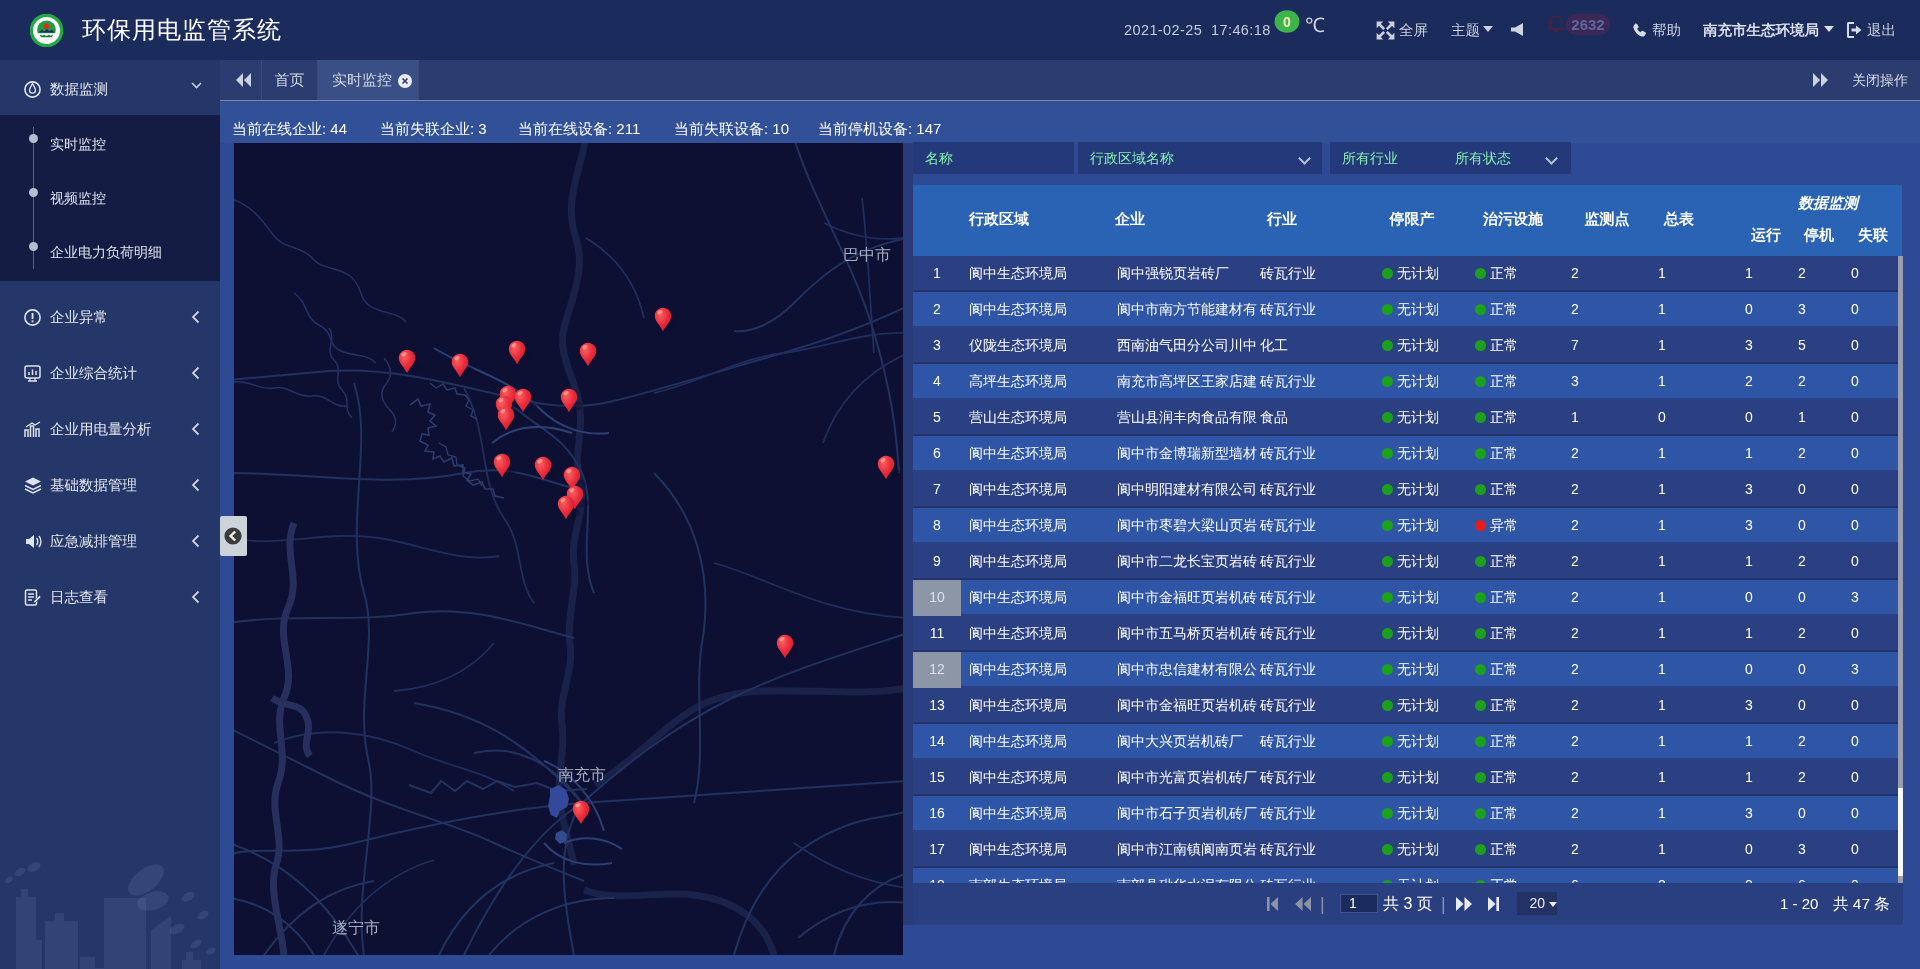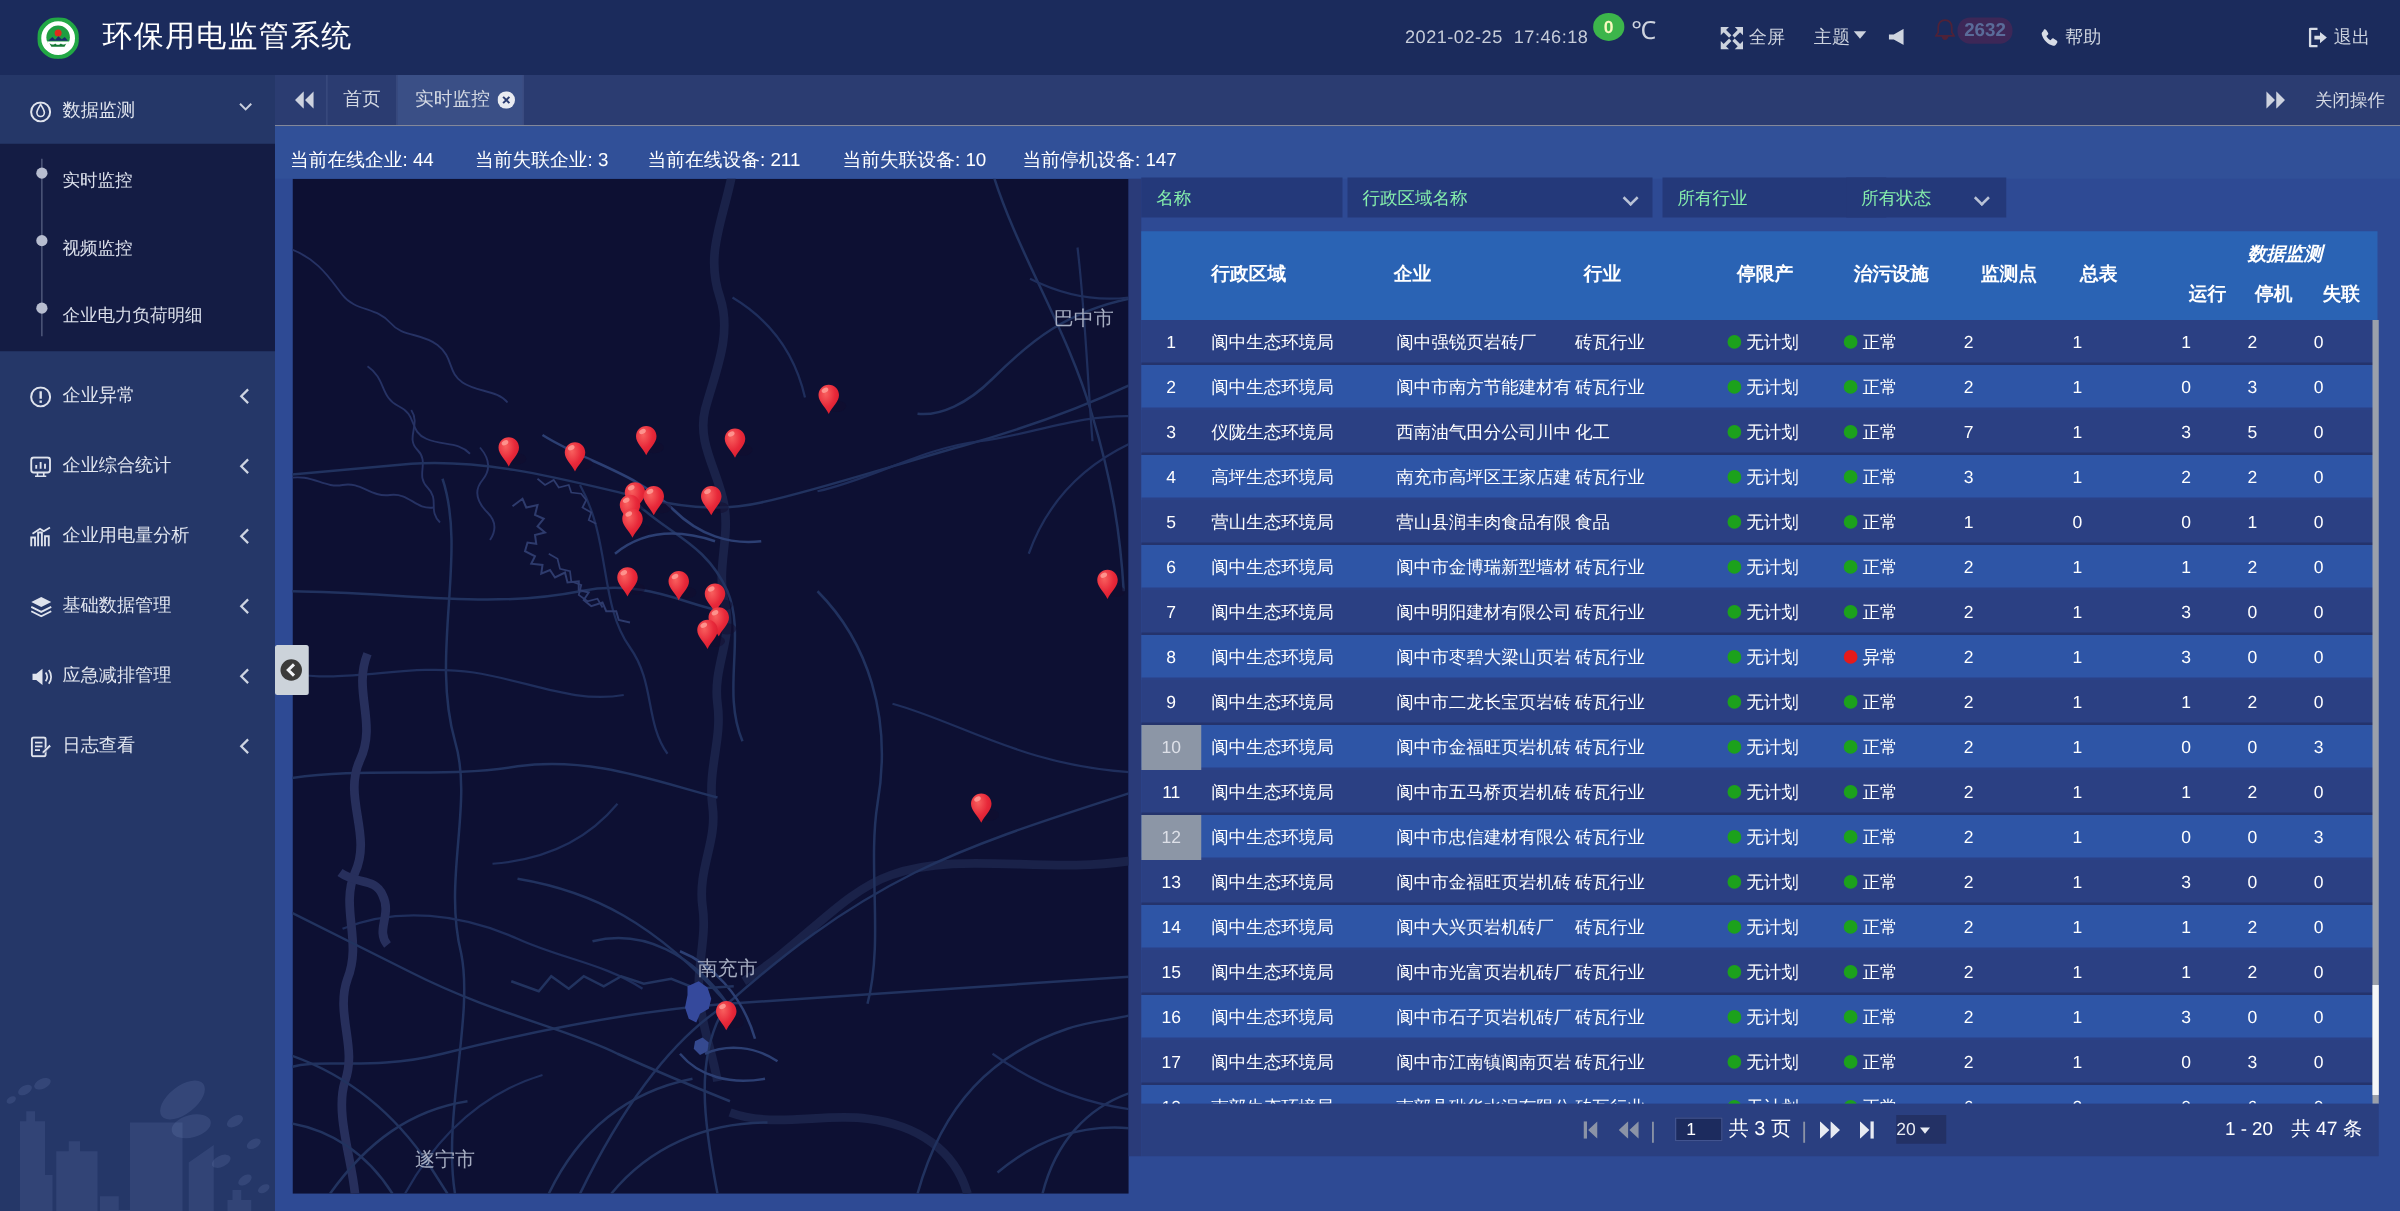--- a/index.html
+++ b/index.html
@@ -99,20 +99,21 @@
   <svg class="ab" style="left:1548px;top:15px" width="16" height="18" viewBox="0 0 16 18">
     <path d="M8,1 c3.4,0 5.4,2.6 5.4,5.6 v4.2 l1.8,2.8 H0.8 l1.8,-2.8 V6.6 C2.6,3.6 4.6,1 8,1 Z M6.2,15 a1.9,1.9 0 0 0 3.6,0 Z" fill="none" stroke="#4f2238" stroke-width="1.4"></path>
   </svg>
   <div class="ab" style="left:1566px;top:14px;width:44px;height:21px;border-radius:10px;background:rgba(160,30,72,.26)">
     <div style="text-align:center;line-height:21px;font-size:15px;font-weight:bold;color:#5a6b99">2632</div>
   </div>
   <svg class="ab" style="left:1632px;top:23px" width="15" height="15" viewBox="0 0 15 15">
     <path d="M3.2,0.6 c0.6,-0.4 1.4,-0.2 1.8,0.4 l1.4,2.2 c0.4,0.6 0.3,1.4 -0.3,1.8 l-1,0.8 c0.7,1.5 1.9,2.7 3.4,3.4 l0.8,-1 c0.4,-0.6 1.2,-0.7 1.8,-0.3 l2.2,1.4 c0.6,0.4 0.8,1.2 0.4,1.8 l-0.9,1.5 c-0.5,0.8 -1.4,1.2 -2.3,1 C6.1,12.5 2.5,8.9 1.4,4.4 1.2,3.5 1.6,2.6 2.4,2.1 Z" fill="#d7dce6"></path>
   </svg>
   <div class="hitem" style="left:1652px">帮助</div>
+  <div class="hitem" style="left:1703px;font-weight:bold;color:#d9dee8">南充市生态环境局<span style="display:inline-block;margin-left:5px;vertical-align:3px;width:0;height:0;border-left:5px solid transparent;border-right:5px solid transparent;border-top:6px solid #d9dee8"></span></div>
   <svg class="ab" style="left:1847px;top:22px" width="16" height="16" viewBox="0 0 16 16">
     <path d="M7,0 h-5.5 c-0.8,0 -1.5,0.7 -1.5,1.5 v13 c0,0.8 0.7,1.5 1.5,1.5 H7 v-2 H2 V2 h5 Z" fill="#d7dce6"></path>
     <path d="M9,3.5 L14.5,8 9,12.5 v-3 H4.5 v-3 H9 Z" fill="#d7dce6"></path>
   </svg>
   <div class="hitem" style="left:1867px">退出</div>
 </div>
 
 <div id="side">
   <div class="mi" style="top:1px">
     <svg class="ic" width="17" height="17" viewBox="0 0 17 17">
@@ -371,21 +372,21 @@
 <div id="clps">
   <svg class="ab" style="left:4px;top:11px" width="18" height="18" viewBox="0 0 18 18">
     <circle cx="9" cy="9" r="8.6" fill="#3b3b39"></circle>
     <path d="M11.2,4.5 L6.6,9 l4.6,4.5" fill="none" stroke="#f2f4f6" stroke-width="2.4"></path>
   </svg>
 </div>
 
 <div class="filter" style="left:913px;top:142px;width:161px"><span class="ph">名称</span></div>
 <div class="filter" style="left:1078px;top:142px;width:244px"><span class="ph">行政区域名称</span><i class="chev" style="left:222px"></i></div>
 <div class="filter" style="left:1330px;top:142px;width:179px"><span class="ph">所有行业</span><i class="chev" style="left:155px"></i></div>
-<div class="filter" style="left:1477px;top:142px;width:128px"><span class="ph">所有状态</span><i class="chev" style="left:104px"></i></div>
+<div class="filter" style="left:1443px;top:142px;width:128px"><span class="ph">所有状态</span><i class="chev" style="left:104px"></i></div>
 
 <div id="thead">
   <span style="left:86px;top:25px">行政区域</span>
   <span style="left:217px;top:25px">企业</span>
   <span style="left:369px;top:25px">行业</span>
   <span style="left:499px;top:25px">停限产</span>
   <span style="left:600px;top:25px">治污设施</span>
   <span style="left:694px;top:25px">监测点</span>
   <span style="left:766px;top:25px">总表</span>
   <span style="left:915px;top:9px;font-style:italic">数据监测</span>
@@ -643,16 +644,16 @@
   <div class="pi" style="left:407px;color:#8b93a6;font-size:18px">|</div>
   <div class="ab" style="left:427px;top:11px;width:38px;height:19px;background:#1c2b5e;border:1px solid #425490;color:#fff;text-align:left;padding-left:8px;line-height:17px;font-size:14px">1</div>
   <div class="pi" style="left:470px;font-size:16px">共 3 页</div>
   <div class="pi" style="left:528px;color:#8b93a6;font-size:18px">|</div>
   <svg class="ab" style="left:543px;top:14px" width="16" height="14" viewBox="0 0 16 14">
       <path d="M0,0 l7.5,7 L0,14 Z M8.5,0 l7.5,7 -7.5,7 Z" fill="#e8ebf2"></path>
     </svg>
   <svg class="ab" style="left:575px;top:14px" width="13" height="14" viewBox="0 0 13 14">
       <path d="M0,0 l7.5,7 L0,14 Z M8.4,0 H11 v14 H8.4 Z" fill="#e8ebf2"></path>
     </svg>
-  <div class="ab" style="left:604px;top:9px;width:40px;height:23px;background:#233165;color:#e8ebf2;font-size:14px;text-align:left;line-height:23px">20 <span style="display:inline-block;width:0;height:0;border-left:4px solid transparent;border-right:4px solid transparent;border-top:5px solid #e8ebf2;vertical-align:1px"></span></div>
+  <div class="ab" style="left:604px;top:9px;width:40px;height:23px;background:#233165;color:#e8ebf2;font-size:14px;text-align:right;line-height:23px">20 <span style="display:inline-block;width:0;height:0;border-left:4px solid transparent;border-right:4px solid transparent;border-top:5px solid #e8ebf2;vertical-align:1px"></span></div>
   <div class="pi" style="left:867px;font-size:15px">1 - 20</div>
   <div class="pi" style="left:920px;font-size:15.5px">共 47 条</div>
 </div>
 
 </body></html>

